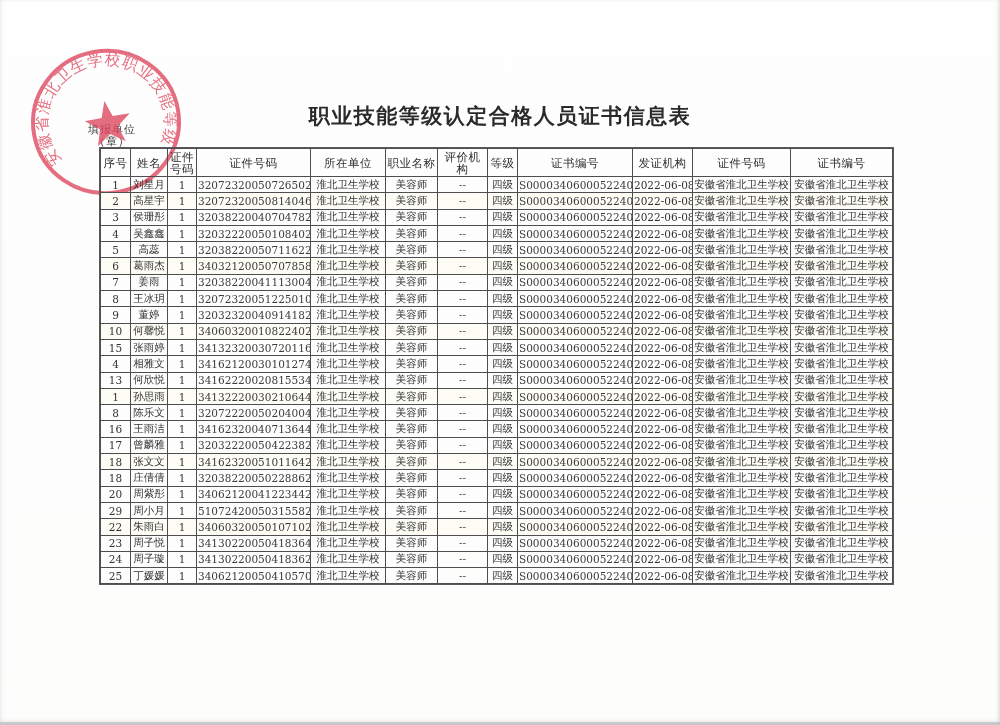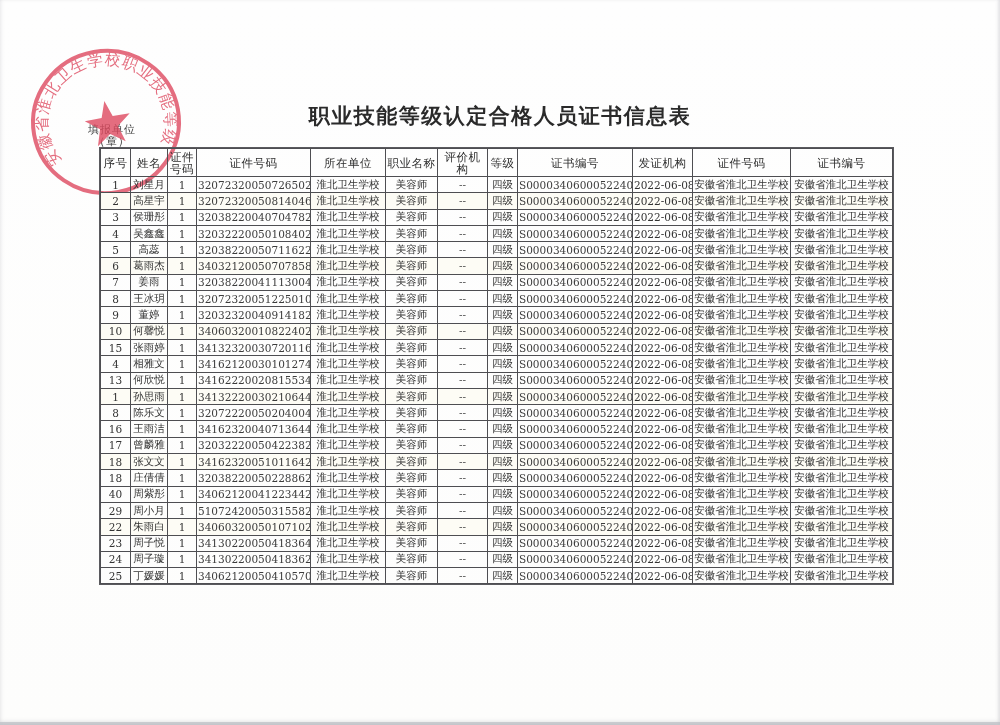--- a/index.html
+++ b/index.html
@@ -373,21 +373,21 @@
           <td>淮北卫生学校</td>
           <td>美容师</td>
           <td class="c-dash">--</td>
           <td>四级</td>
           <td class="c-certno">S000034060005224000485</td>
           <td>2022-06-08</td>
           <td>安徽省淮北卫生学校</td>
           <td>安徽省淮北卫生学校</td>
         </tr>
         <tr>
-          <td>40</td>
+          <td>20</td>
           <td>周紫彤</td>
           <td>1</td>
           <td class="c-idnum">340621200412234428</td>
           <td>淮北卫生学校</td>
           <td>美容师</td>
           <td class="c-dash">--</td>
           <td>四级</td>
           <td class="c-certno">S000034060005224000486</td>
           <td>2022-06-08</td>
           <td>安徽省淮北卫生学校</td>

